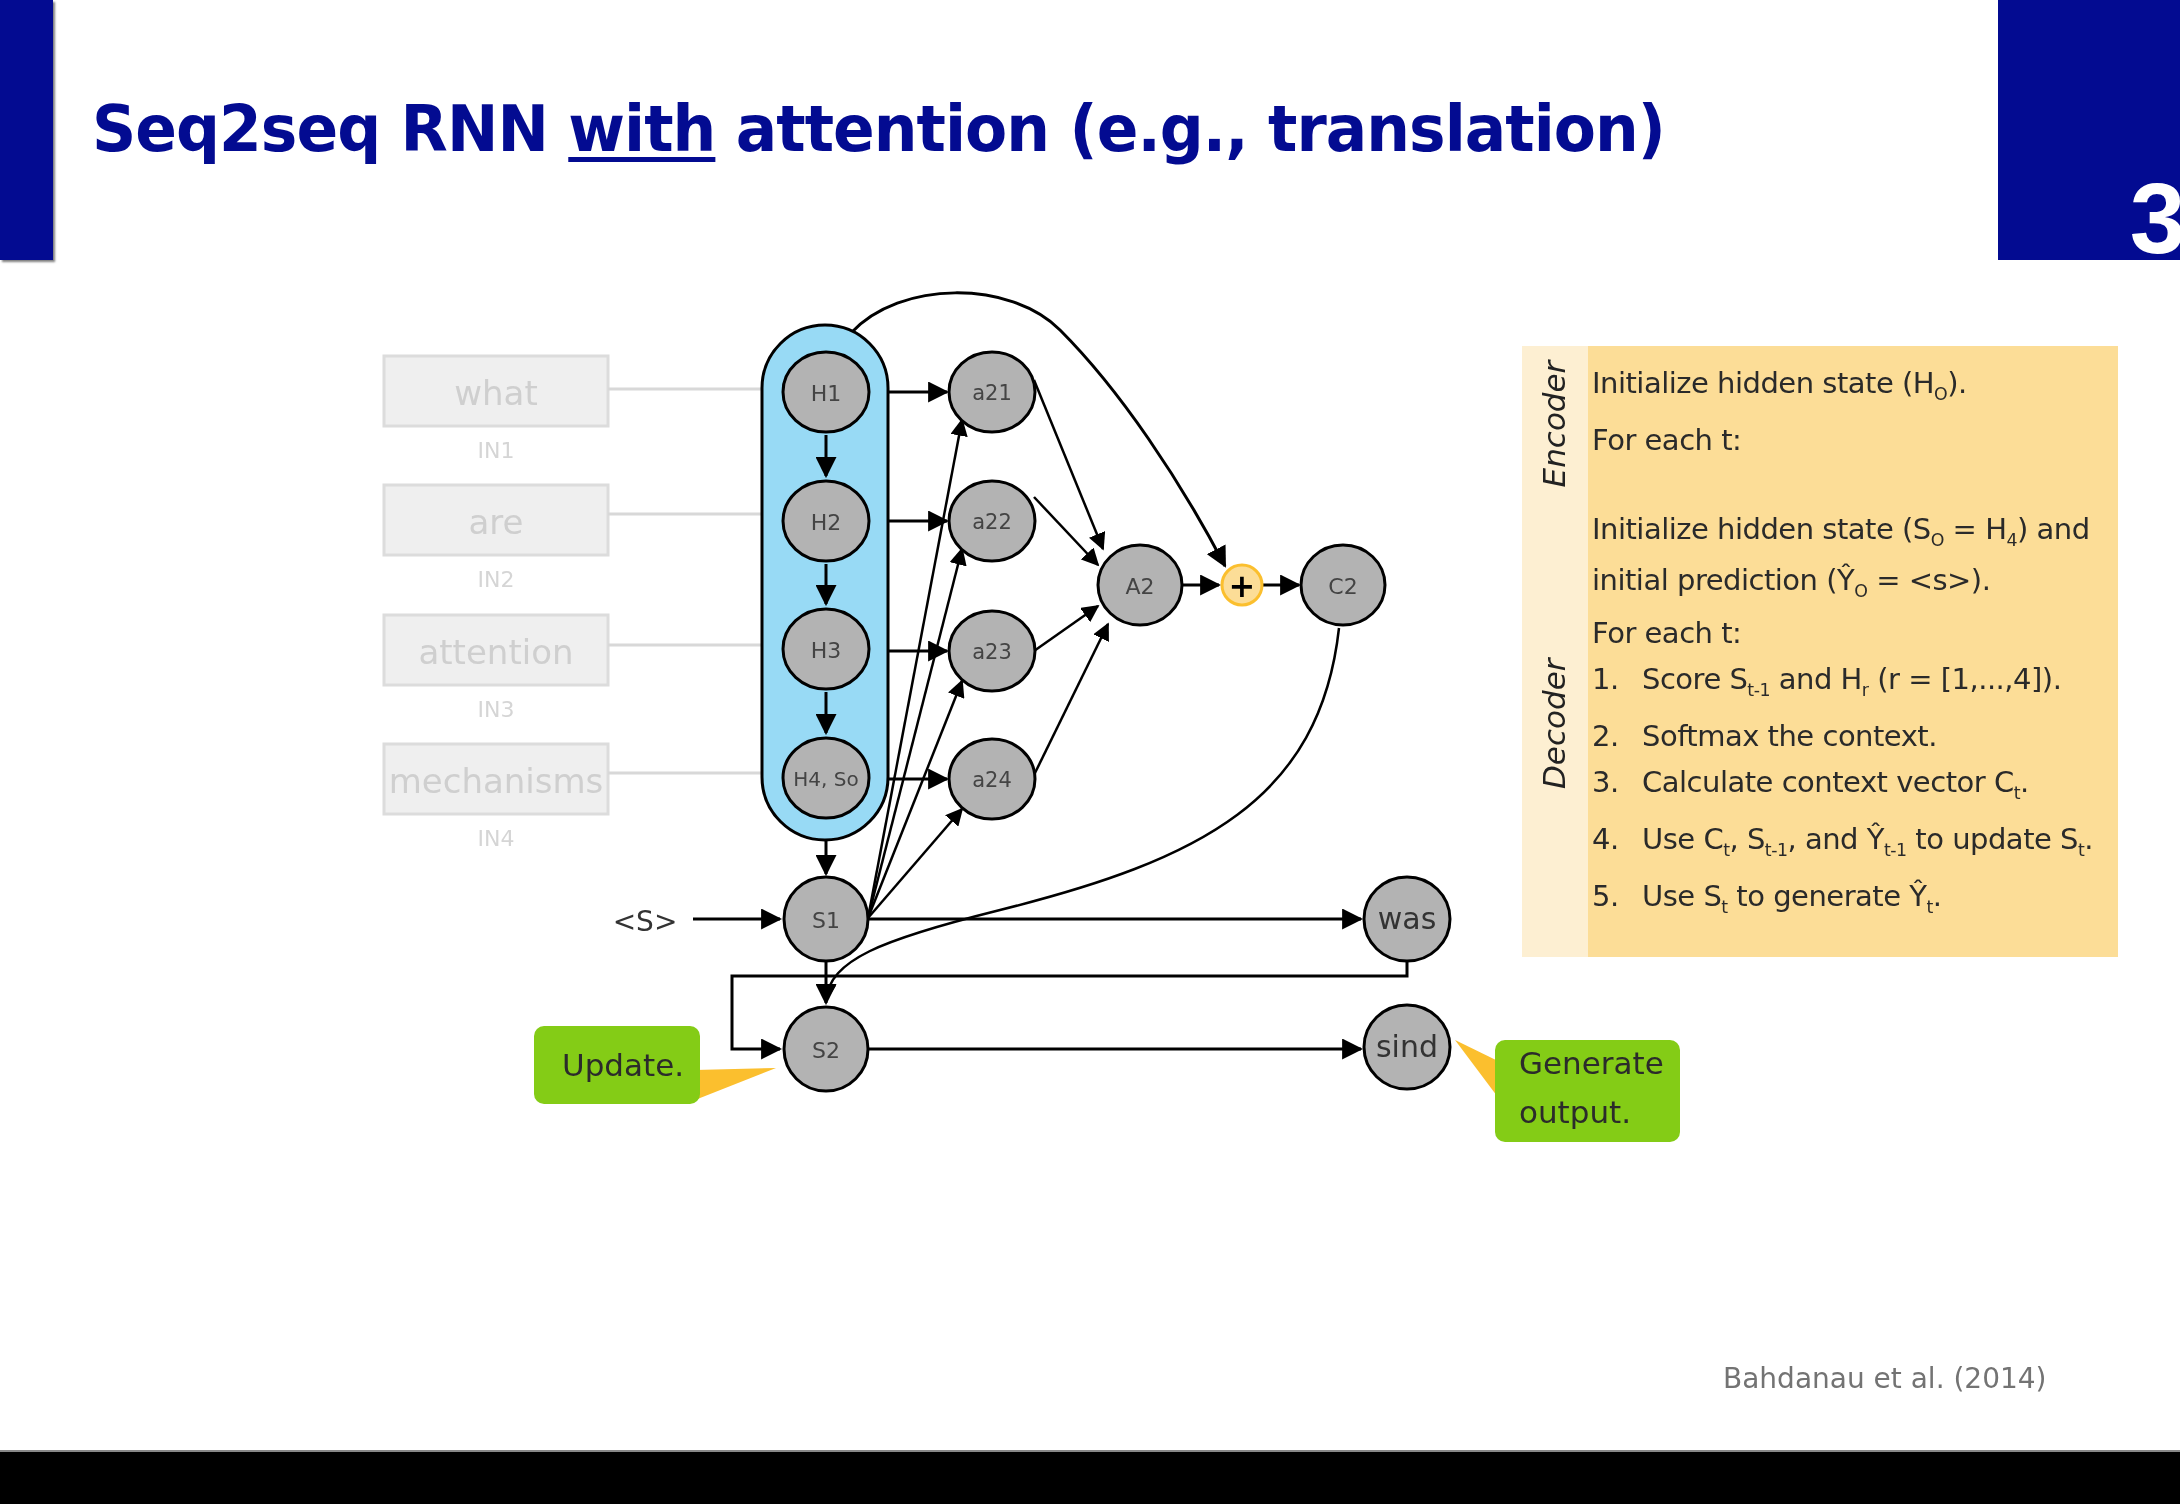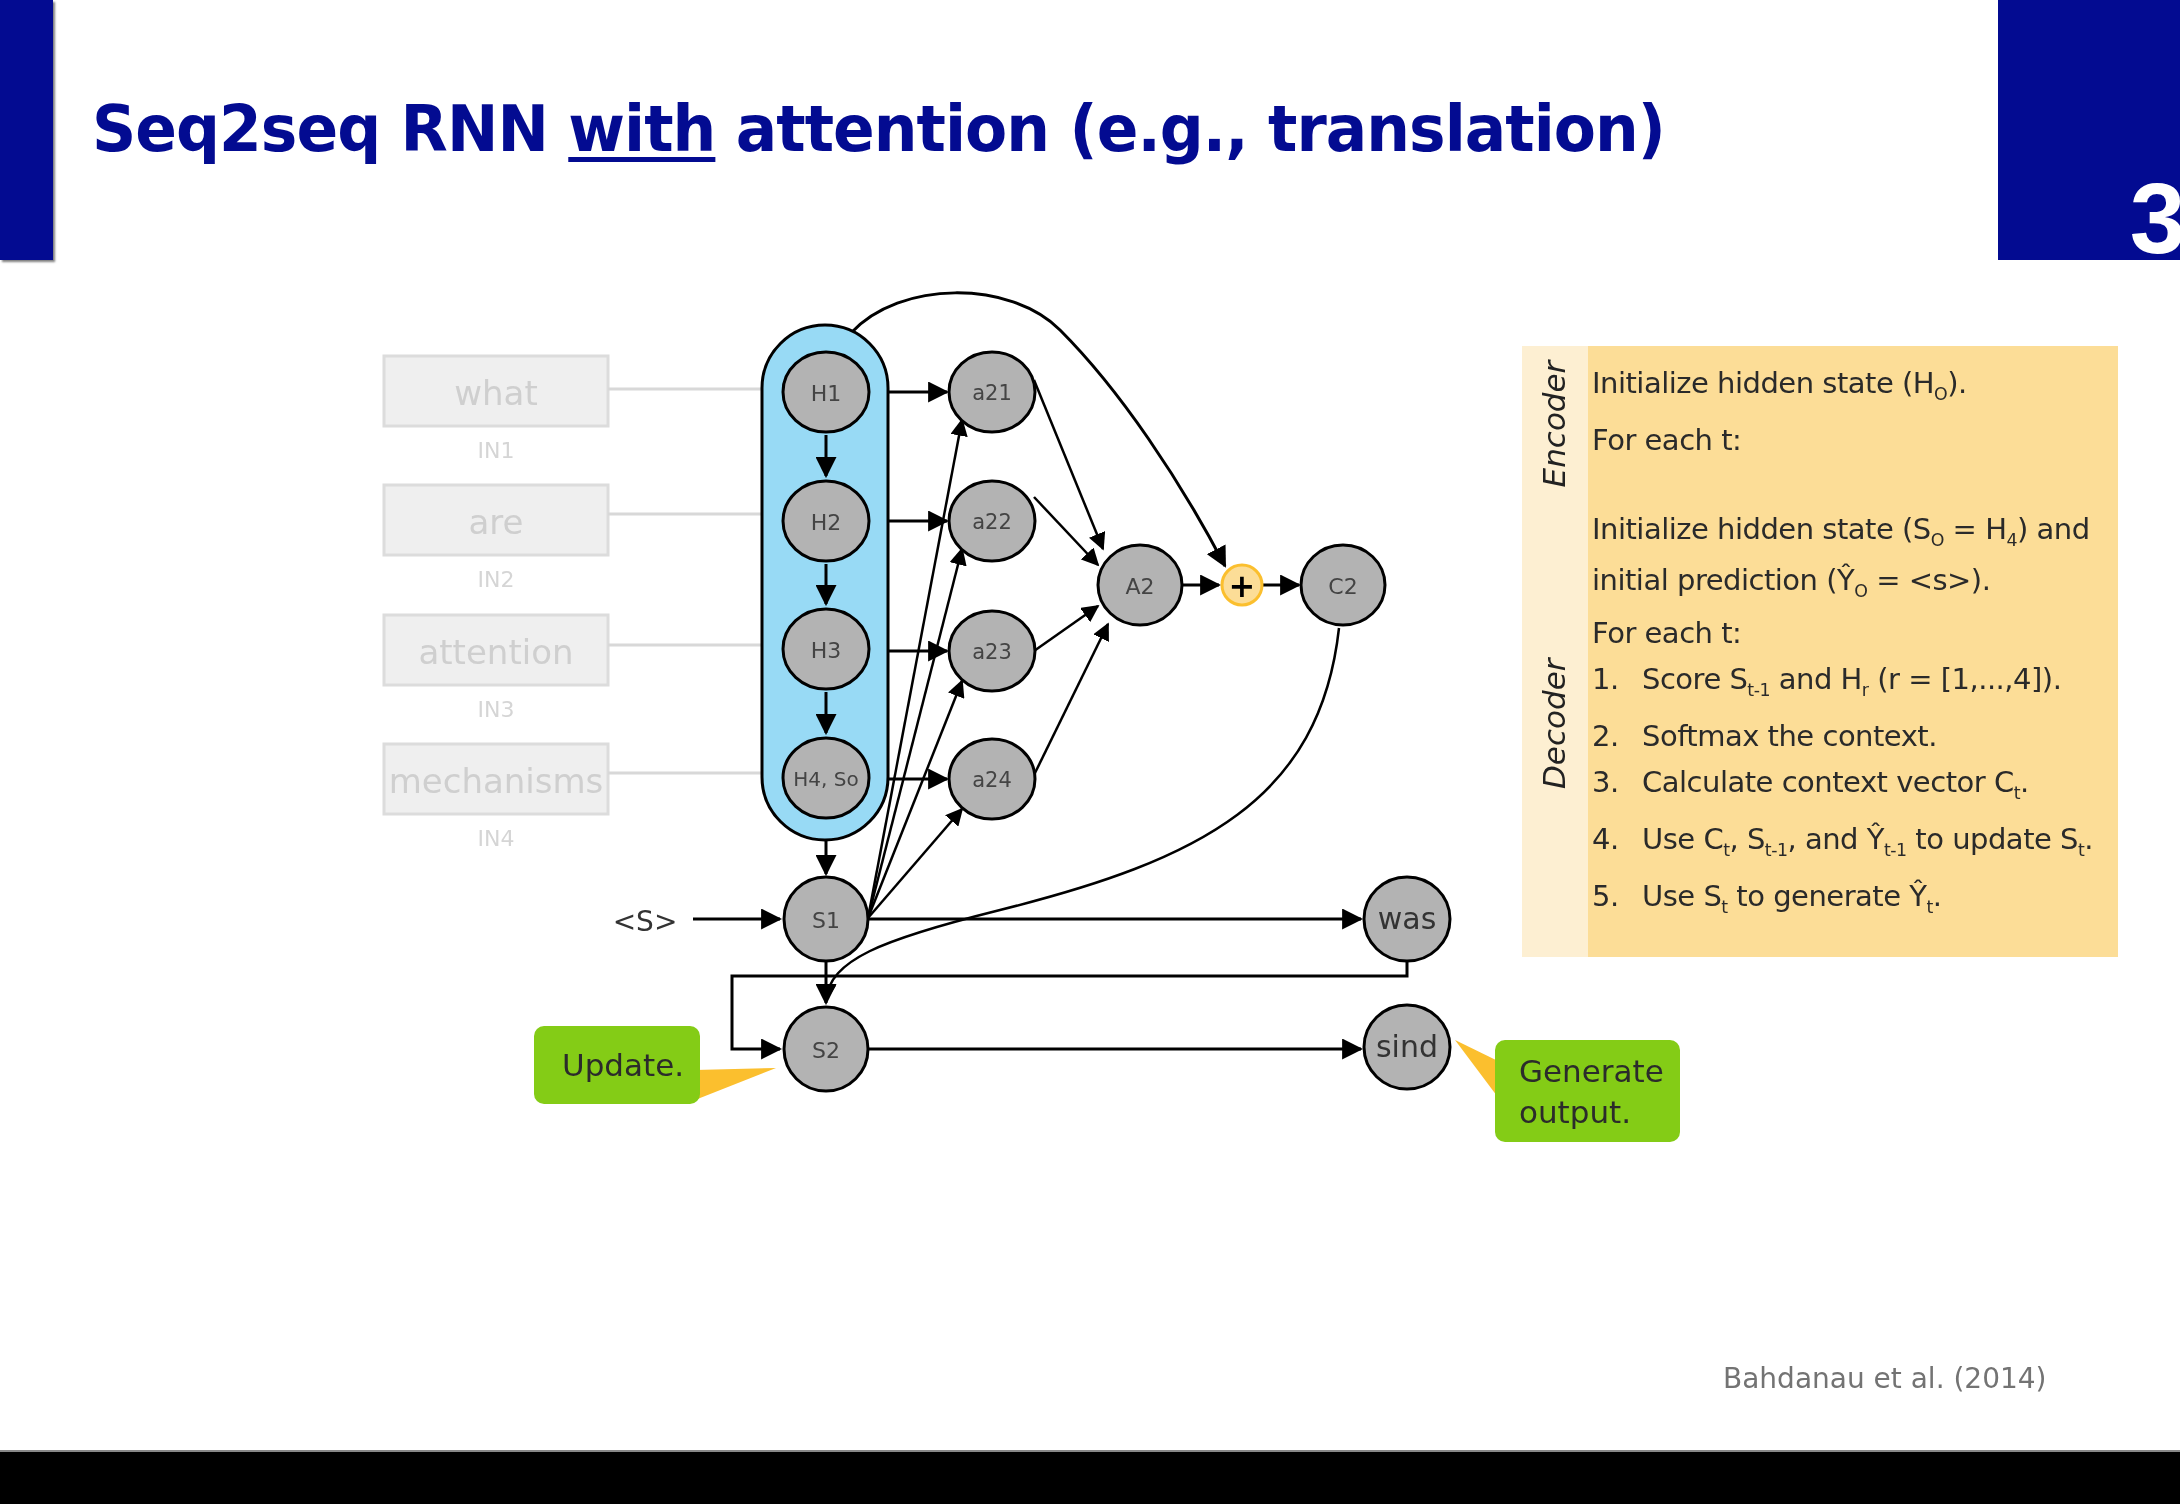--- a/index.html
+++ b/index.html
@@ -189,21 +189,21 @@
   </g>
 
   <polygon points="695,1070 695,1100 776,1068" fill="#fbbf2e"></polygon>
   <polygon points="1500,1062 1500,1100 1455,1040" fill="#fbbf2e"></polygon>
 </svg>
 
 <div class="callout" style="left:534px; top:1026px; width:166px; height:78px;">
   <div style="position:absolute; left:28px; top:18px;">Update.</div>
 </div>
 <div class="callout" style="left:1495px; top:1040px; width:185px; height:102px;">
-  <div style="position:absolute; left:24px; top:10px;text-align:right;">Generate</div>
+  <div style="position:absolute; left:24px; top:2px;text-align:right;">Generate</div>
   <div style="position:absolute; left:24px; top:51px;">output.</div>
 </div>
 
 <div class="info">
   <div class="strip"></div>
   <div class="side-label" style="left:-33px; top:60px; width:130px; text-align:center;">Encoder</div>
   <div class="side-label" style="left:-33px; top:360px; width:130px; text-align:center;">Decoder</div>
 
   <div class="lines">
     <div class="row"><span>Initialize hidden state (H</span><sub>O</sub><span>).</span></div>

